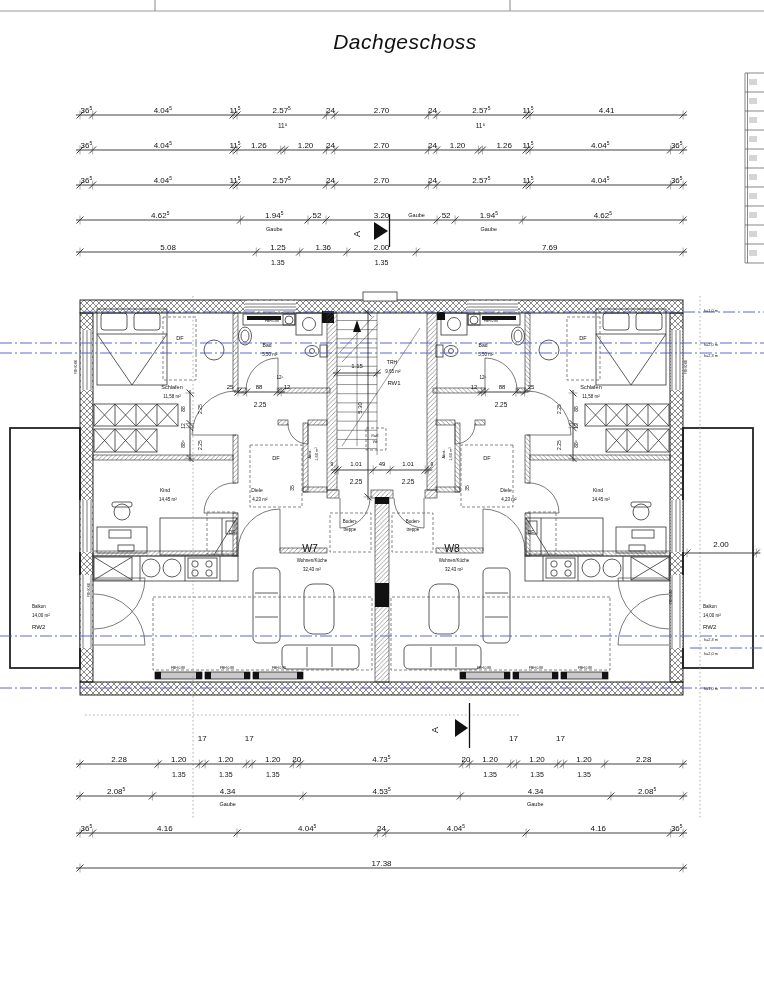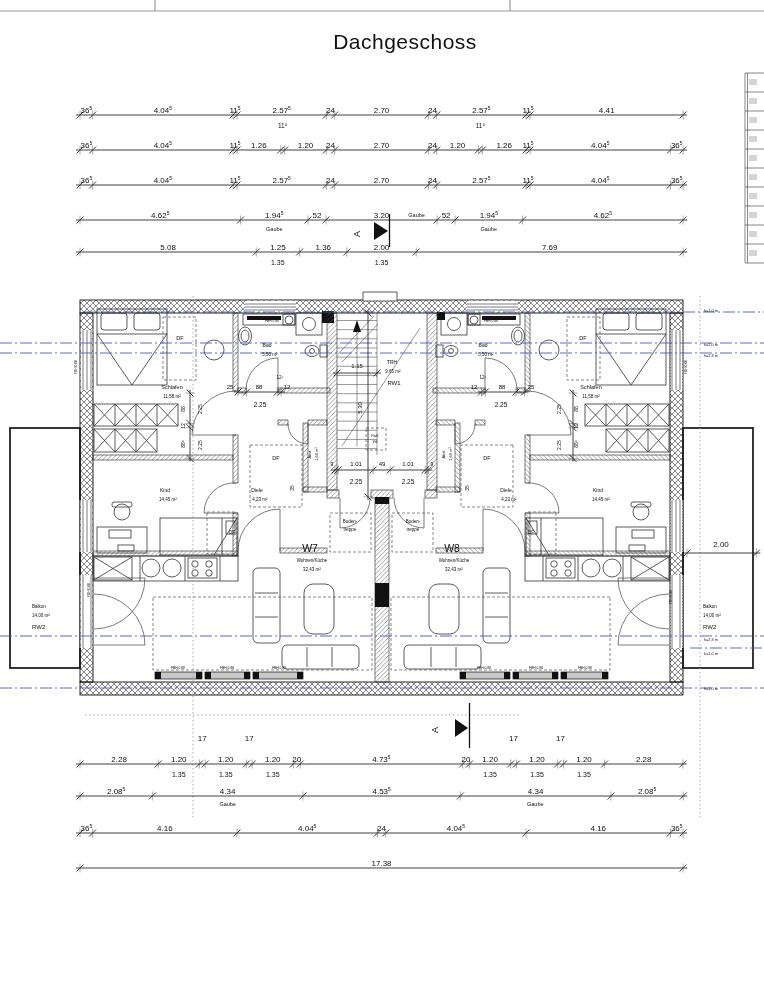--- a/index.html
+++ b/index.html
@@ -1,19 +1,19 @@
 <!DOCTYPE html>
 <html><head>
 <meta charset="utf-8">
 <style>
   html,body{margin:0;padding:0;background:#fff;}
   #page{position:relative;width:764px;height:1000px;background:#fff;overflow:hidden;
         font-family:"Liberation Sans","DejaVu Sans",sans-serif;}
   #plan-title{position:absolute;left:255px;top:30px;width:300px;text-align:center;
-              font-size:21px;color:#111;letter-spacing:0.5px;}
+              font-size:21px;color:#111;letter-spacing:0.5px;font-style:italic;}
   svg text{font-family:"Liberation Sans","DejaVu Sans",sans-serif;fill:#111;}
   .ow{fill:url(#xh);stroke:#111;stroke-width:0.9;}
   .iw{fill:url(#h1);stroke:#222;stroke-width:0.6;}
   .balc{fill:#fff;stroke:#222;stroke-width:1.8;}
   .fur{fill:none;stroke:#333;stroke-width:0.8;}
   .furf{fill:#fff;stroke:#333;stroke-width:0.8;}
   .dash{fill:none;stroke:#555;stroke-width:0.7;stroke-dasharray:3 2;}
   .arc{fill:none;stroke:#444;stroke-width:0.7;}
   .thin{stroke:#333;stroke-width:0.5;fill:none;}
   .blk{fill:#111;stroke:none;}

